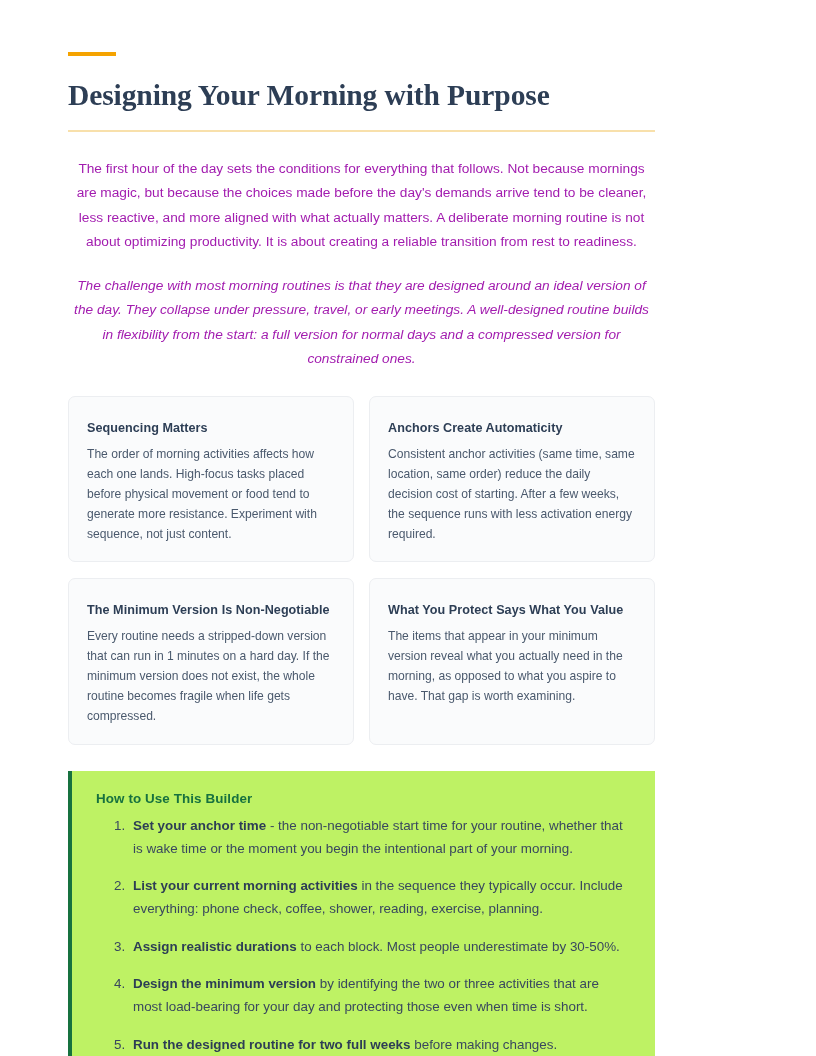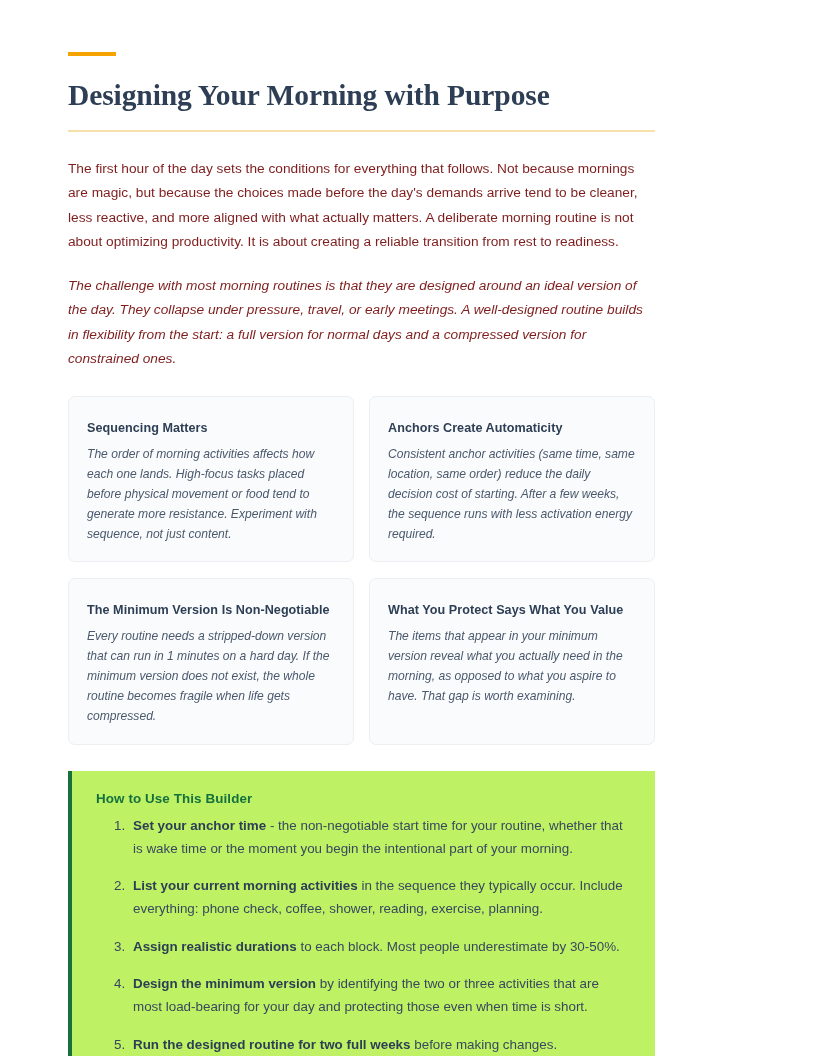--- a/index.html
+++ b/index.html
@@ -42,23 +42,24 @@
     width: 100%;
     height: 2px;
     background: #f8e0ab;
     margin-bottom: 25px;
   }
 
   
   .body-par {
     font-size: 13.7px;
     line-height: 1.79;
-    color: #7f1d1d;
+    color: #a21caf;
     margin: 0 0 19px 0;
     letter-spacing: 0.01px;
+    text-align: center;
   }
   .body-par:last-of-type { margin-bottom: 0; font-style: italic; }
 
   
   .card-grid {
     margin-top: 24px;
     display: grid;
     grid-template-columns: 1fr 1fr;
     gap: 16px 15px;
   }
@@ -74,21 +75,20 @@
     font-weight: 700;
     color: #2d3e55;
     margin: 0 0 9px 0;
     letter-spacing: 0.05px;
   }
   .card-text {
     font-size: 12.1px;
     line-height: 1.66;
     color: #4a596d;
     margin: 0;
-    font-style: italic;
   }
 
   
   .callout {
     margin-top: 26px;
     background: #bef264;
     border-left: 4px solid #17713f;
     padding: 20px 24px 24px 24px;
     position: relative;
     min-height: 330px;

